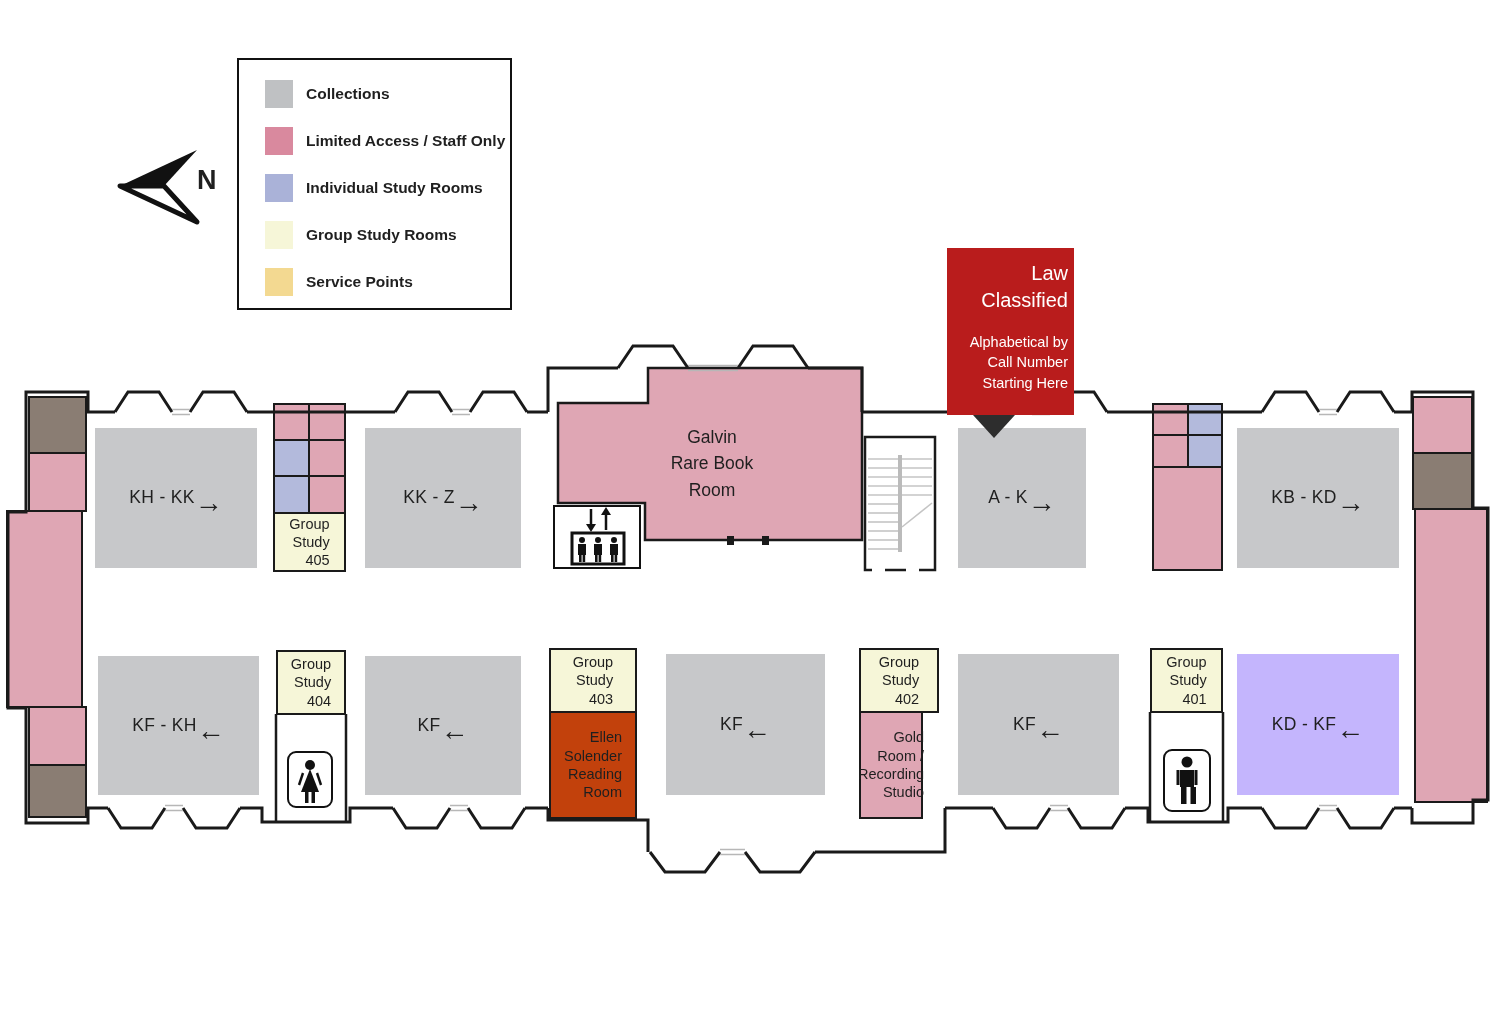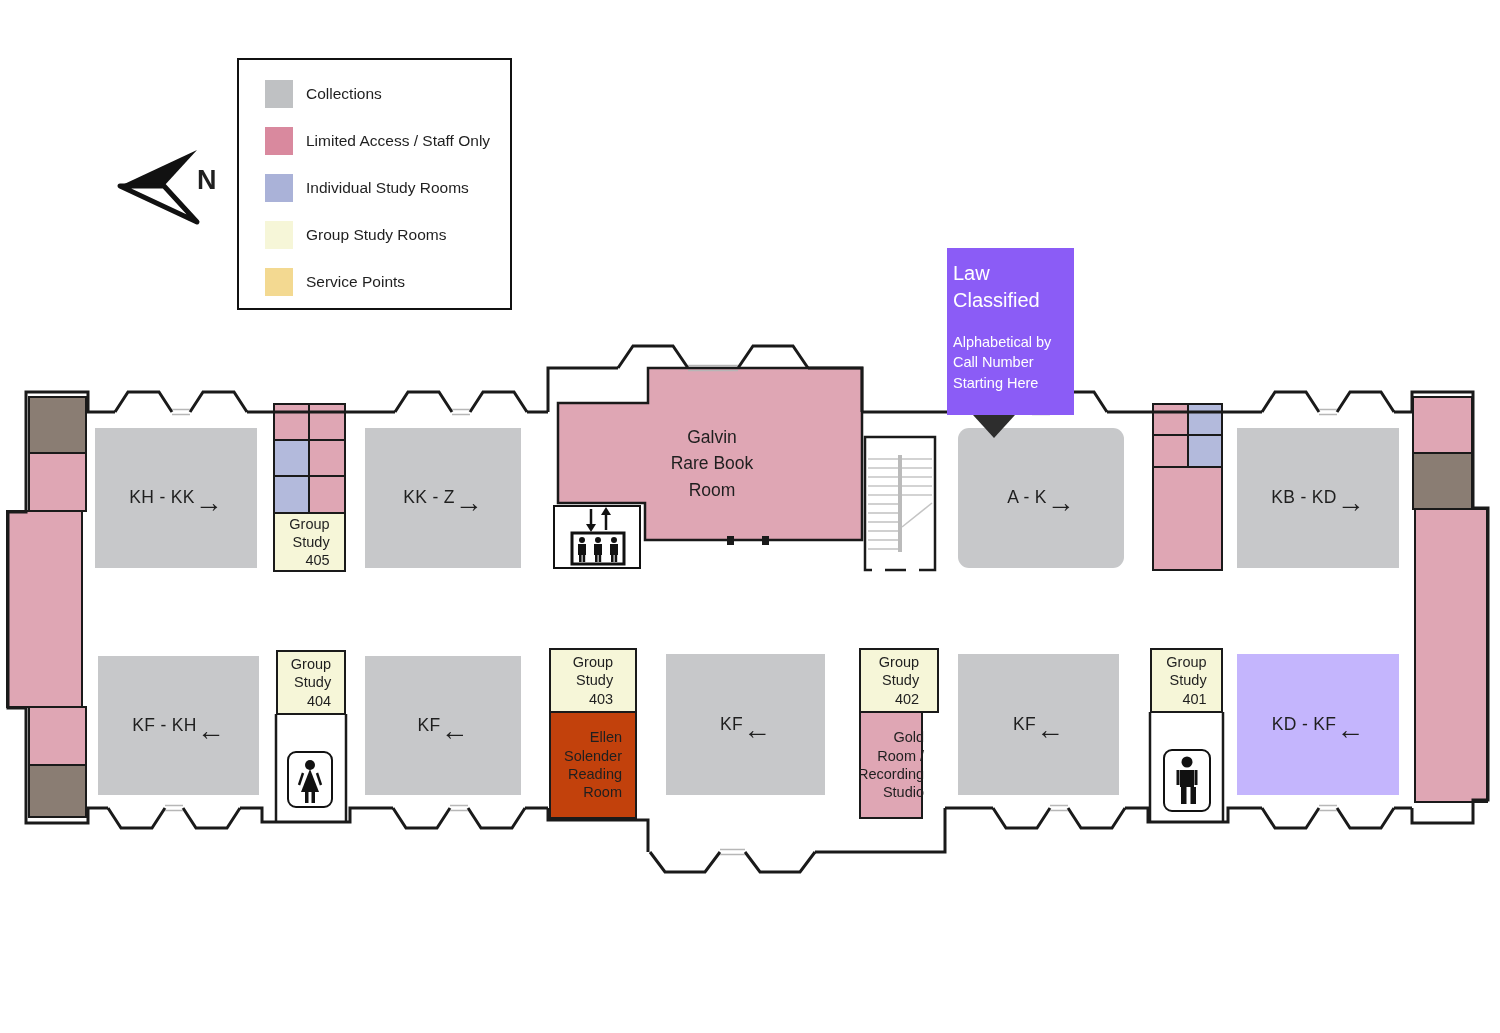--- a/index.html
+++ b/index.html
@@ -11,27 +11,27 @@
   .room{display:flex;align-items:center;justify-content:center;
         text-align:left;z-index:2;}
   .rlabel{font-size:17.5px;letter-spacing:.3px;white-space:pre-line;line-height:1.45;}
   .rarrow{font-size:28px;font-weight:700;line-height:.7;margin-top:10px;}
   .cell{display:flex;align-items:center;justify-content:center;text-align:center;
         font-size:14.5px;line-height:1.26;white-space:pre-line;z-index:2;}
   .bordered{border:2.5px solid #1a1a1a;text-align:right;}
   .thinbordered{border:2px solid #1a1a1a;}
   
   .legend{left:237px;top:58px;width:275px;height:252px;border:2px solid #111;
-          background:#fff;z-index:10;padding-top:10px;}
+          background:#fff;z-index:10;padding-top:10px;font-weight:bold;}
   .lrow{display:flex;align-items:center;height:47px;}
   .swatch{width:28px;height:28px;margin-left:26px;display:inline-block;}
   .llabel{margin-left:13px;font-size:15.5px;}
   
-  .callout{left:947px;top:248px;width:127px;height:167px;background:#8b5cf6;color:#fff;
-           z-index:10;text-align:left;padding:10px 6px;}
+  .callout{left:947px;top:248px;width:127px;height:167px;background:#b91c1c;color:#fff;
+           z-index:10;text-align:right;padding:10px 6px;}
   .callout:after{content:"";position:absolute;left:26px;top:100%;width:0;height:0;
            border-left:21px solid transparent;border-right:21px solid transparent;
            border-top:23px solid #2d2d2d;}
   .ctitle{font-size:20px;line-height:1.35;margin-top:2px;}
   .cbody{font-size:14.5px;line-height:1.4;margin-top:18px;white-space:pre-line;}
   
   .compassN{left:197px;top:165px;font-size:27px;font-weight:700;z-index:10;}
   
   .wcbox{background:#fff;border:2.5px solid #111;border-radius:9px;z-index:2;}
   svg.plan{position:absolute;left:0;top:0;z-index:5;pointer-events:none;}
@@ -85,21 +85,21 @@
   <div class="abs thinbordered" style="left: 1414px; top: 508px; width: 74px; height: 295px; z-index: 2; background: rgb(223, 166, 180);"></div>
 
   <div class="abs room" style="left: 95px; top: 428px; width: 162px; height: 140px; background: rgb(199, 200, 202);">
     <div class="rlabel">KH - KK</div>
     <div class="rarrow">→</div>
   </div>
   <div class="abs room" style="left: 365px; top: 428px; width: 156px; height: 140px; background: rgb(199, 200, 202);">
     <div class="rlabel">KK - Z</div>
     <div class="rarrow">→</div>
   </div>
-  <div class="abs room" style="left: 958px; top: 428px; width: 166px; height: 140px; background: rgb(199, 200, 202); border-radius: 11px;">
+  <div class="abs room" style="left: 958px; top: 428px; width: 128px; height: 140px; background: rgb(199, 200, 202);">
     <div class="rlabel">A - K</div>
     <div class="rarrow">→</div>
   </div>
   <div class="abs room" style="left: 1237px; top: 428px; width: 162px; height: 140px; background: rgb(199, 200, 202);">
     <div class="rlabel">KB - KD</div>
     <div class="rarrow">→</div>
   </div>
 
   <div class="abs room" style="left: 98px; top: 656px; width: 161px; height: 139px; background: rgb(199, 200, 202);">
     <div class="rlabel">KF - KH</div>

